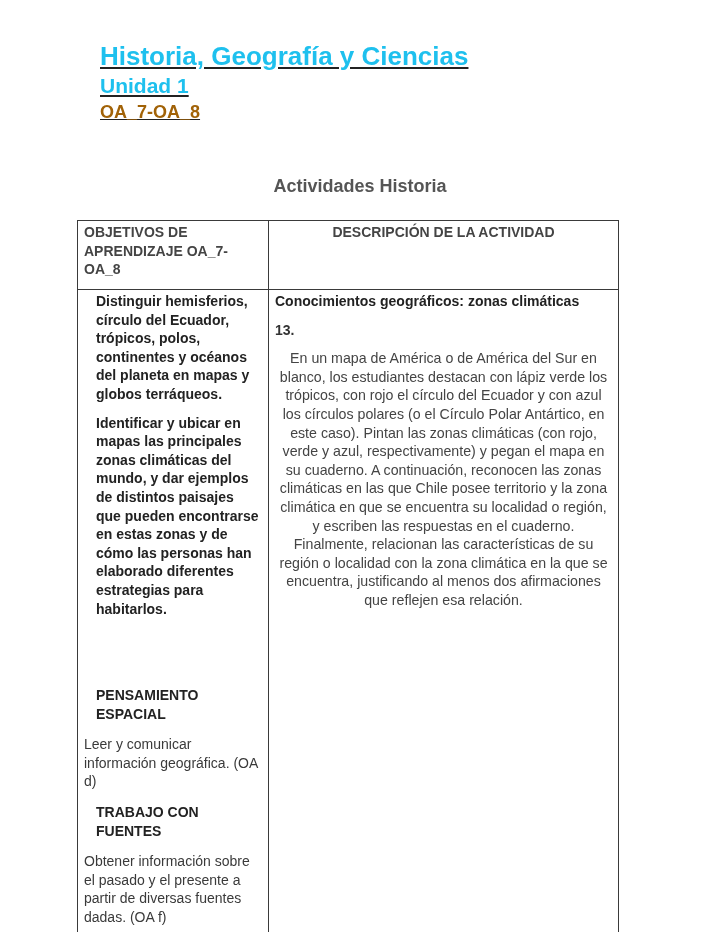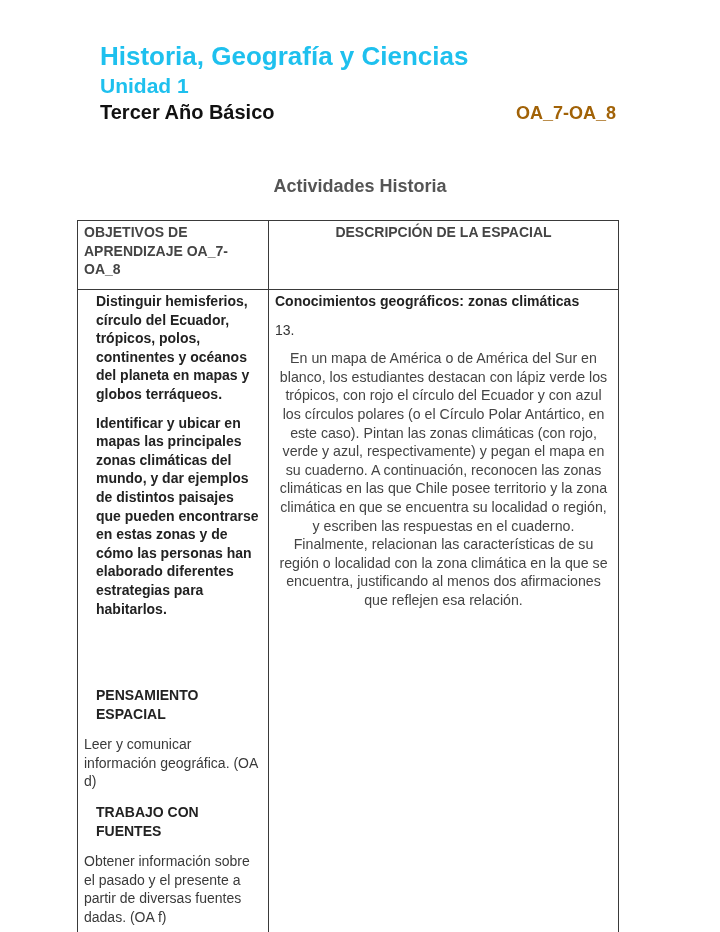--- a/index.html
+++ b/index.html
@@ -13,20 +13,21 @@
       position: relative;
       font-family: "Liberation Sans", sans-serif;
       color: #222222;
       overflow: hidden;
     }
     .header {
       position: absolute;
       left: 100px;
       top: 42px;
       width: 516px;
+      text-decoration: underline;
     }
     .subject-title {
       font-size: 26px;
       font-weight: bold;
       color: #1ec0ee;
       line-height: 29px;
       margin: 0;
     }
     .header-row {
       display: flex;
@@ -110,53 +111,52 @@
     }
     .spacer {
       height: 46px;
     }
     .activity-heading {
       font-weight: bold;
       margin: 0 0 10px 0;
       color: #222222;
     }
     .activity-number {
-      font-weight: normal;
+      font-weight: bold;
       margin: 0 0 10px 0;
       color: #333333;
     }
     .activity-text {
       margin: 0;
       color: #444444;
       font-size: 14.2px;
       line-height: 18.6px;
       text-align: center;
     }
   </style>
 </head>
 <body>
 
 <div class="header">
   <p class="subject-title">Historia, Geografía y Ciencias</p>
   <div class="header-row">
     <span class="unit-label">Unidad 1</span>
   </div>
   <div class="header-row">
-    <span class="grade-label">Tercer Año Básico</span>
     <span class="oa-label">OA_7-OA_8</span>
   </div>
 </div>
 
 <div class="section-title">Actividades Historia</div>
 
 <table class="activities">
   <thead>
     <tr>
       <th class="col-obj">OBJETIVOS DE APRENDIZAJE OA_7-OA_8</th>
-      <th class="col-desc">DESCRIPCIÓN DE LA ESPACIAL</th>
+      <th class="col-desc">DESCRIPCIÓN DE LA ACTIVIDAD</th>
     </tr>
   </thead>
   <tbody>
     <tr>
       <td class="obj-cell">
         <p class="obj-text">Distinguir hemisferios, círculo del Ecuador, trópicos, polos, continentes y océanos del planeta en mapas y globos terráqueos.</p>
         <p class="obj-text">Identificar y ubicar en mapas las principales zonas climáticas del mundo, y dar ejemplos de distintos paisajes que pueden encontrarse en estas zonas y de cómo las personas han elaborado diferentes estrategias para habitarlos.</p>
         <div class="spacer"></div>
         <p class="skill-heading">PENSAMIENTO ESPACIAL</p>
         <p class="skill-text">Leer y comunicar información geográfica. (OA d)</p>

